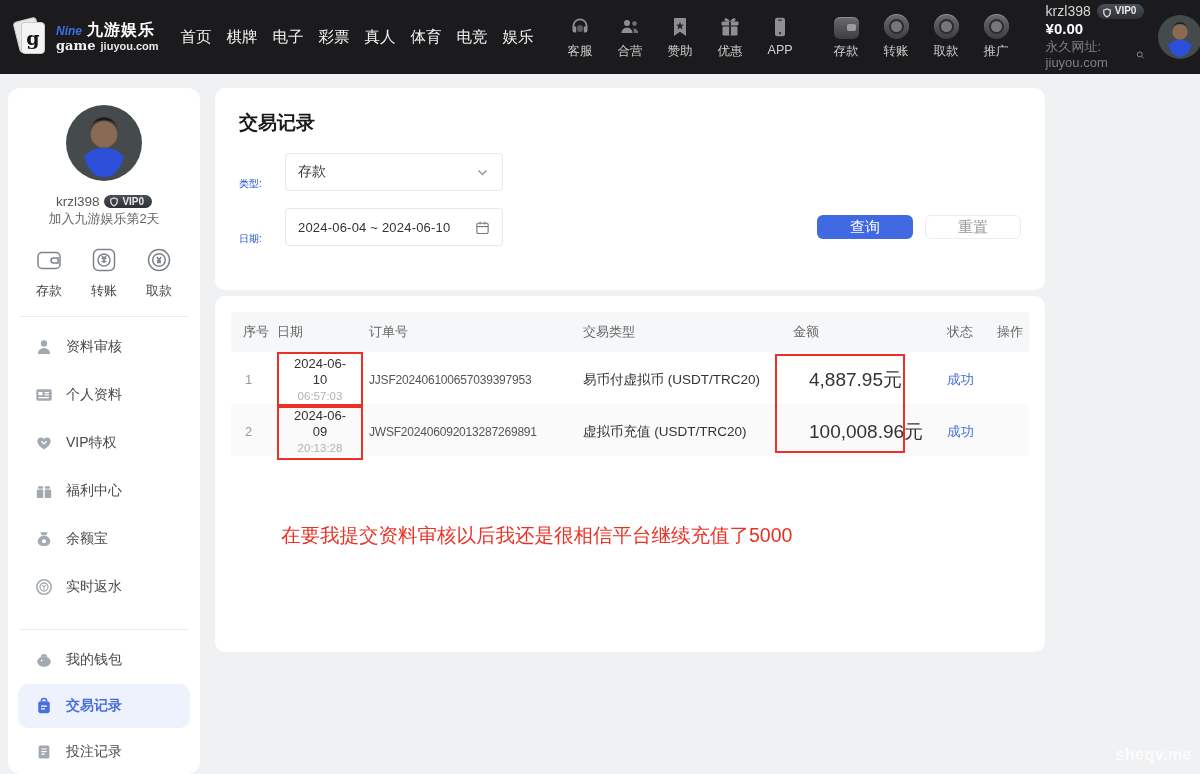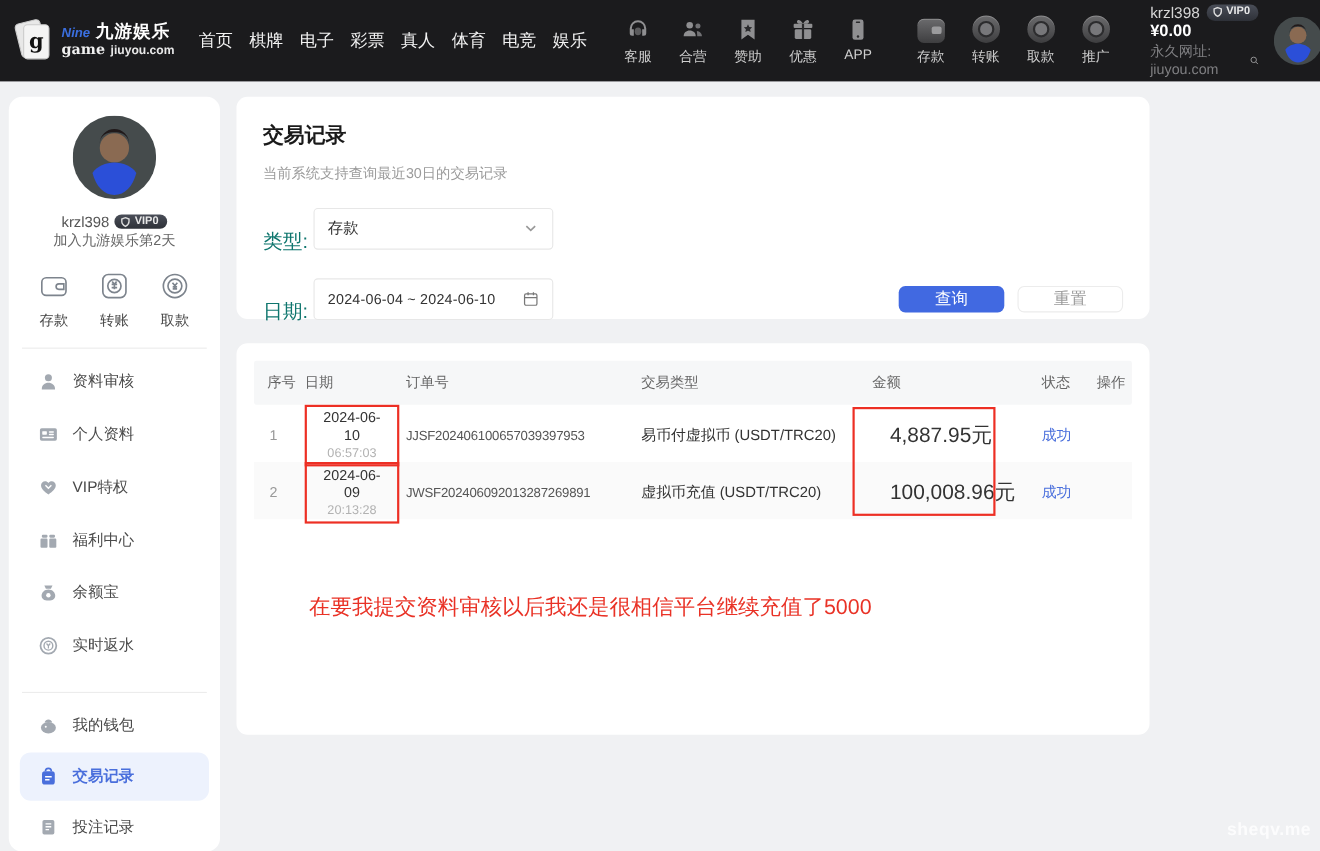--- a/index.html
+++ b/index.html
@@ -54,21 +54,21 @@
   }
   .hbtn.wallet::after {
     content:""; position:absolute; right:3px; top:7px; width:9px; height:7px;
     border-radius:2px; background:#9b9b9d;
   }
 
   .user-block { margin-left:22px; line-height:1.25; }
   .user-row1 { display:flex; align-items:center; gap:6px; }
   .user-name { color:#d6d6d6; font-size:14px; }
   .vip-pill {
-    display:inline-flex; align-items:center; gap:3px;
+    display:inline-flex; align-items:flex-end; gap:3px;
     background:linear-gradient(#4a4e58,#2e3138); border-radius:9px;
     padding:1px 8px 1px 5px; color:#e8e8e8; font-size:10px; font-weight:bold;
   }
   .vip-pill svg { width:10px; height:10px; fill:none; stroke:#dcdcdc; stroke-width:1.4; }
   .user-balance { color:#ffffff; font-size:15px; font-weight:bold; }
   .user-site { color:#7f7f82; font-size:13px; display:flex; align-items:center; gap:3px;}
   .user-site svg { width:12px; height:12px; }
 
   .avatar { border-radius:50%; overflow:hidden; flex:none; cursor:pointer; }
   .avatar svg { display:block; width:100%; height:100%; }
@@ -100,27 +100,27 @@
   .menu-item svg { width:18px; height:18px; fill:#a3a9b1; flex:none; }
   .menu-item.active {
     margin:0 10px; padding-left:17px; height:44px; border-radius:10px;
     background:#edf2fd; color:#4a6fdc; font-weight:bold;
   }
   .menu-item.active svg { fill:#4a6fdc; }
 
   
   .card { position:absolute; left:215px; width:830px; background:#fff; border-radius:10px; }
   .card.filters { top:88px; height:202px; padding:22px 24px; }
-  .card.records { top:312px; height:356px; padding:16px; }
+  .card.records { top:296px; height:356px; padding:16px; }
 
   .page-title { font-size:19px; font-weight:bold; color:#1a1a1a; }
   .page-subtitle { margin-top:13px; font-size:13px; color:#9b9b9b; }
 
   .filter-row { display:flex; align-items:center; margin-top:17px; }
-  .filter-label { width:46px; font-size:18px; color:#0f766e;margin-top:23px; }
+  .filter-label { width:46px; font-size:10px; color:#1d4ed8;margin-top:23px; }
   .select-box, .date-box {
     width:218px; height:38px; border:1px solid #e7e7e7; border-radius:4px;
     display:flex; align-items:center; padding:0 12px; font-size:14px; color:#333;
     background:#fff; cursor:pointer;
   }
   .select-box .val { flex:1; }
   .select-box svg, .date-box svg { width:15px; height:15px; }
   .date-box { font-size:13px; justify-content:space-between; }
   .date-box .val { letter-spacing:.2px; }
 
@@ -446,21 +446,20 @@
           <rect x="3.6" y="2.4" width="10.8" height="13.2" rx="1.6"></rect>
           <path d="M6.4 6h5.2M6.4 8.6h5.2M6.4 11.2h3.2" stroke="#fff" stroke-width="1.2" fill="none"></path>
         </svg>
       <span>投注记录</span>
     </div>
   </div>
 </aside>
 
 <section class="card filters">
   <h1 class="page-title">交易记录</h1>
-  <div class="page-subtitle">当前系统支持查询最近30日的交易记录</div>
 
   <div class="filter-row">
     <span class="filter-label">类型:</span>
     <div class="select-box">
       <span class="val">存款</span>
       <svg viewBox="0 0 15 15">
           <path d="M3.5 5.5l4 4 4-4" fill="none" stroke="#999" stroke-width="1.5"></path>
         </svg>
     </div>
   </div>

